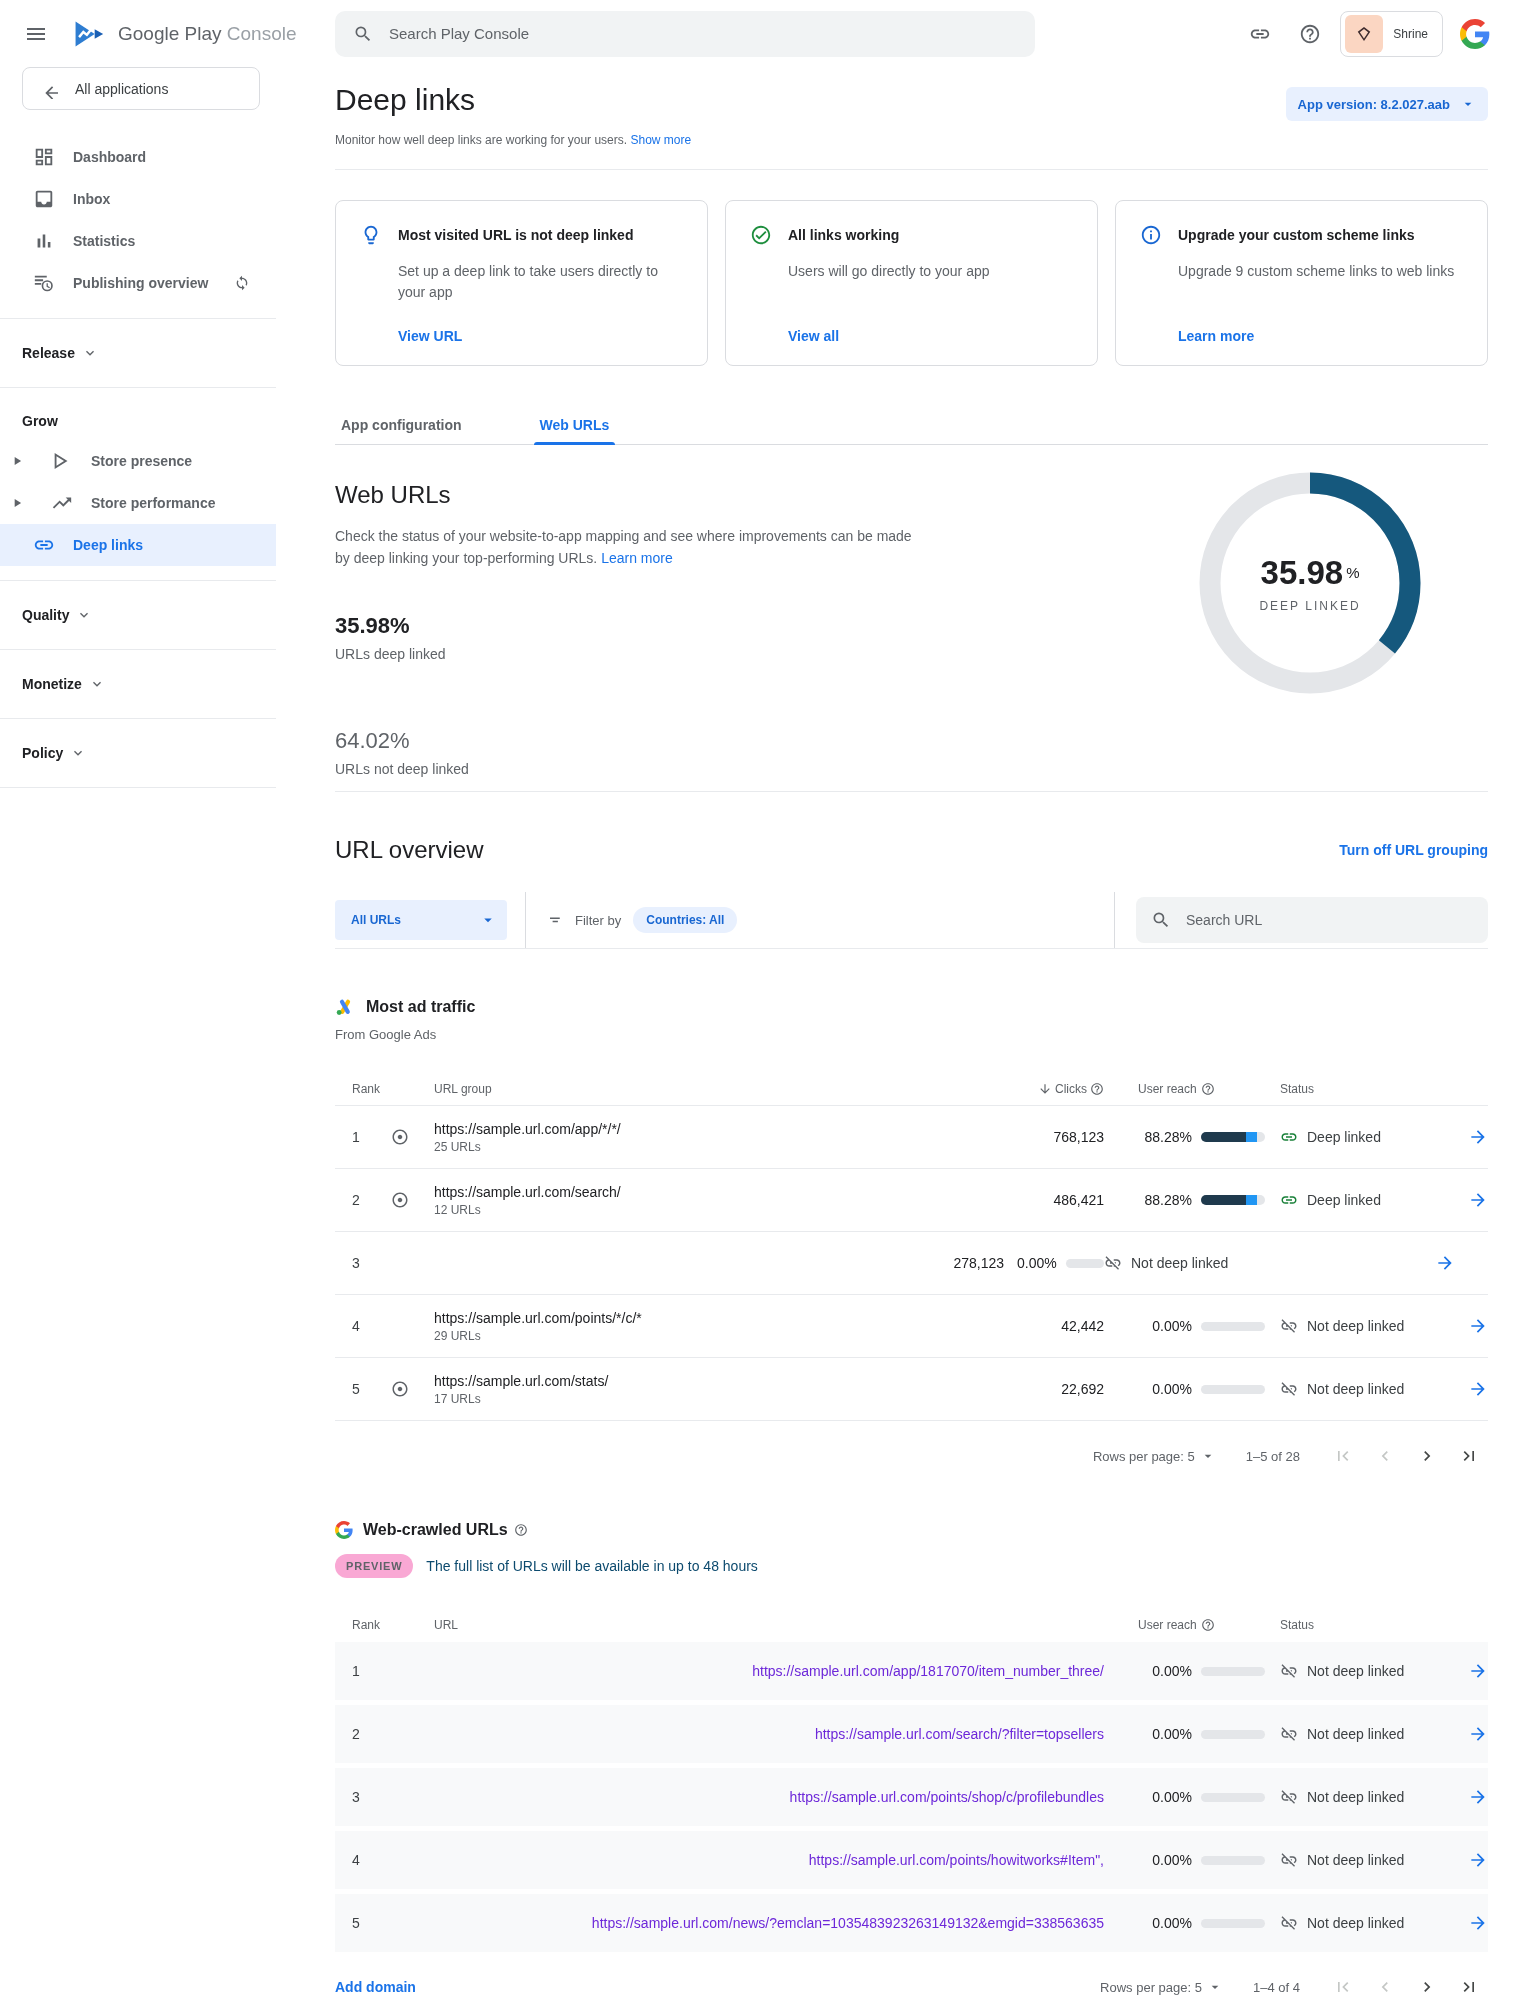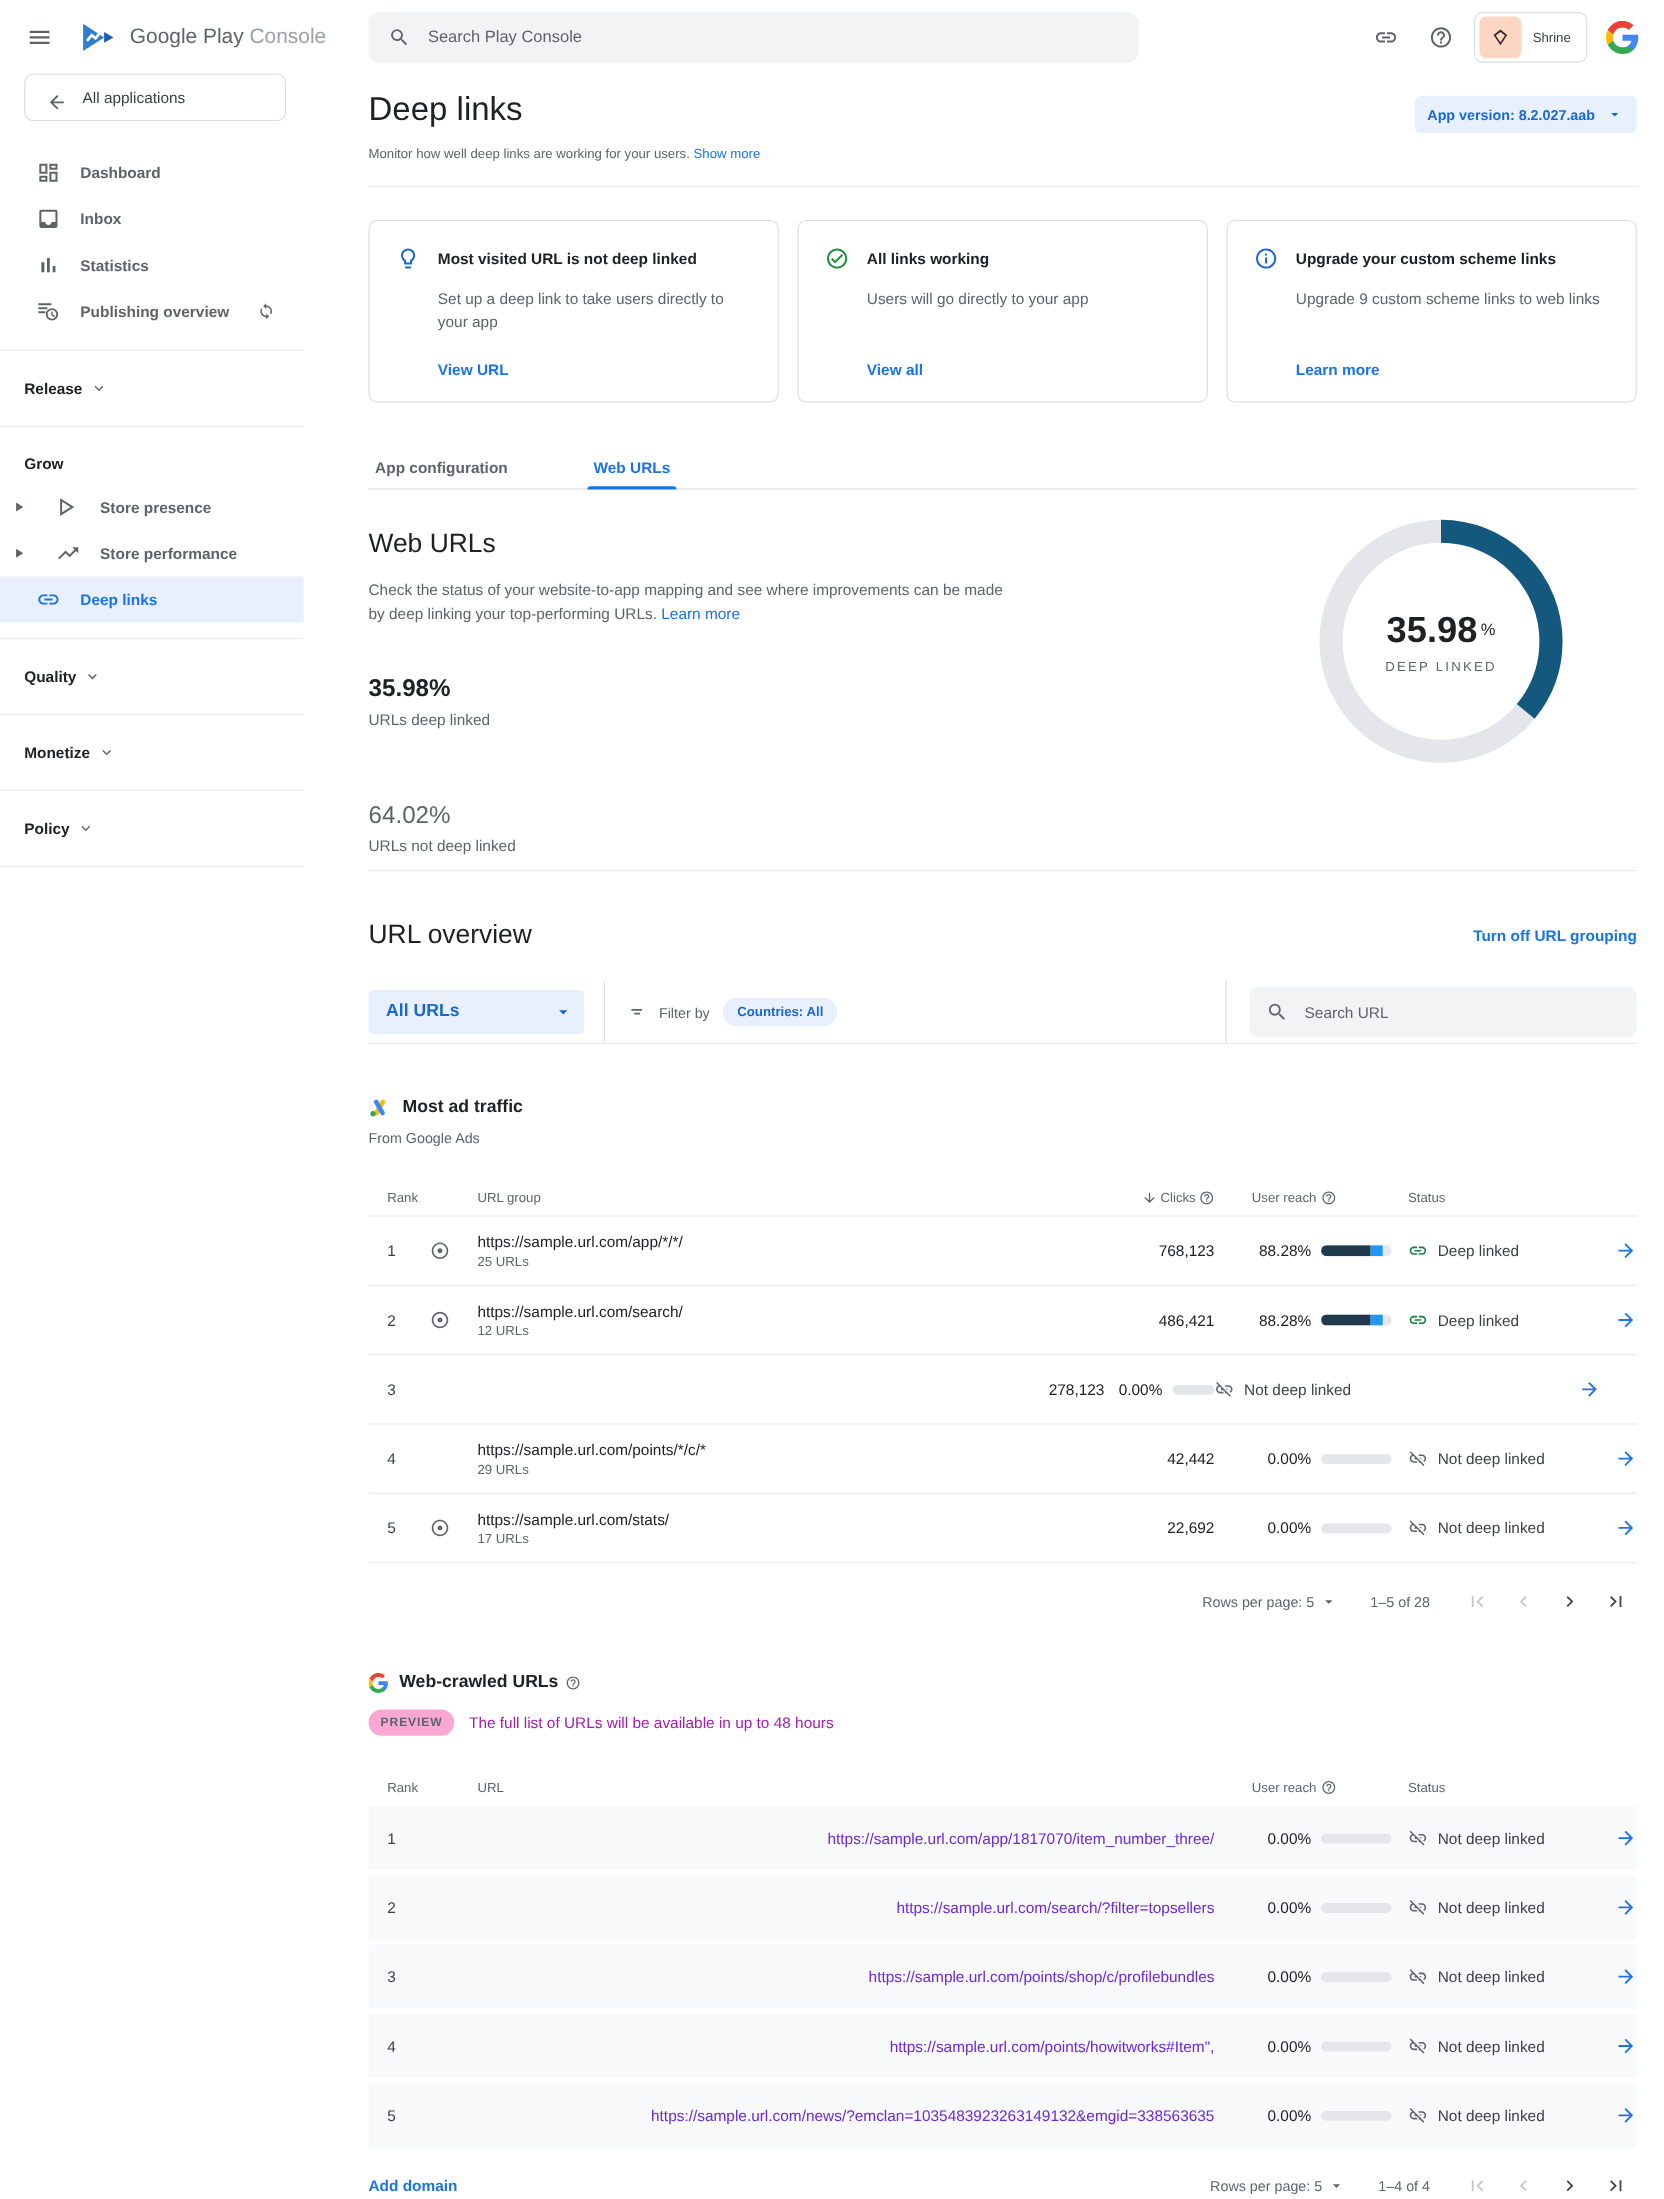--- a/index.html
+++ b/index.html
@@ -95,21 +95,21 @@
   .donut-big{display:flex;align-items:center;gap:3px;}
   .donut-num{font-size:33px;font-weight:bold;color:#202124;}
   .donut-unit{font-size:15px;color:#202124;}
   .donut-label{font-size:12px;letter-spacing:2px;color:#5f6368;margin-top:7px;}
   .div2{margin-top:14px;}
 
   
   .overview-head{display:flex;justify-content:space-between;align-items:center;margin-top:44px;}
   .overview-head .lnk-b{font-size:14px;}
   .toolbar{display:flex;align-items:center;margin-top:28px;height:57px;border-bottom:1px solid #e8eaed;}
-  .urls-dd{width:196px;height:40px;background:#e8f0fe;border-radius:4px;color:#1967d2;font-size:16px;font-weight:bold;display:flex;align-items:center;padding:0 10px 0 16px;cursor:pointer;}
+  .urls-dd{width:172px;height:40px;background:#e8f0fe;border-radius:4px;color:#1967d2;font-size:12px;font-weight:bold;display:flex;align-items:center;padding:0 10px 0 16px;cursor:pointer;}
   .urls-dd span{flex:1;text-align:left;}
   .vsep{width:1px;background:#dadce0;align-self:stretch;margin-left:18px;}
   .filterby{display:flex;align-items:center;gap:10px;margin-left:21px;color:#5f6368;font-size:13px;}
   .chip-country{height:26px;background:#e8f0fe;border-radius:13px;color:#1967d2;font-size:12px;font-weight:bold;display:flex;align-items:center;padding:0 13px;margin-left:2px;cursor:pointer;}
   .tb-spacer{flex:1;}
   .url-search{width:352px;height:46px;background:#f1f3f4;border-radius:8px;display:flex;align-items:center;gap:13px;padding:0 15px;margin-left:21px;color:#5f6368;}
   .url-search input{flex:1;border:none;background:transparent;outline:none;font:inherit;font-size:14px;color:#202124;}
   .url-search input::placeholder{color:#5f6368;}
 
   
@@ -145,21 +145,21 @@
   .pg-icons{display:flex;margin-left:24px;gap:4px;}
   .pg-btn{width:38px;height:38px;display:flex;align-items:center;justify-content:center;border-radius:50%;}
   .pg-btn.disabled{color:#c4c7c5;cursor:default;}
   .pg-btn.enabled{color:#444746;}
 
   
   .crawl-head{display:flex;align-items:center;gap:10px;margin-top:46px;font-size:16px;font-weight:bold;color:#202124;}
   .crawl-head .h-qi{margin-left:-4px;}
   .preview-row{display:flex;align-items:center;gap:13px;margin-top:15px;}
   .preview-chip{background:#f9a8d4;border-radius:12px;height:24px;padding:0 11px;font-size:11px;font-weight:bold;letter-spacing:.8px;color:#5f6368;display:flex;align-items:center;}
-  .preview-note{font-size:14px;color:#a21caf;}
+  .preview-note{font-size:14px;color:#0c4a6e;}
   .t2-grid{display:grid;grid-template-columns:99px 1fr 176px 175px 33px;align-items:center;}
   .t2-head{margin-top:30px;height:34px;font-size:12px;color:#5f6368;}
   .t2-row{height:58px;background:#f8f9fa;margin-bottom:5px;}
   .t2-row .cell-url{font-size:14px;color:#6d28d9;text-align:right;}
   .crawl-footer{display:flex;justify-content:space-between;align-items:center;margin-top:16px;}
   .crawl-footer .lnk-b{font-size:14px;}
   .crawl-footer .pagination{margin-top:0;}
 </style>
 </head>
 <body>

